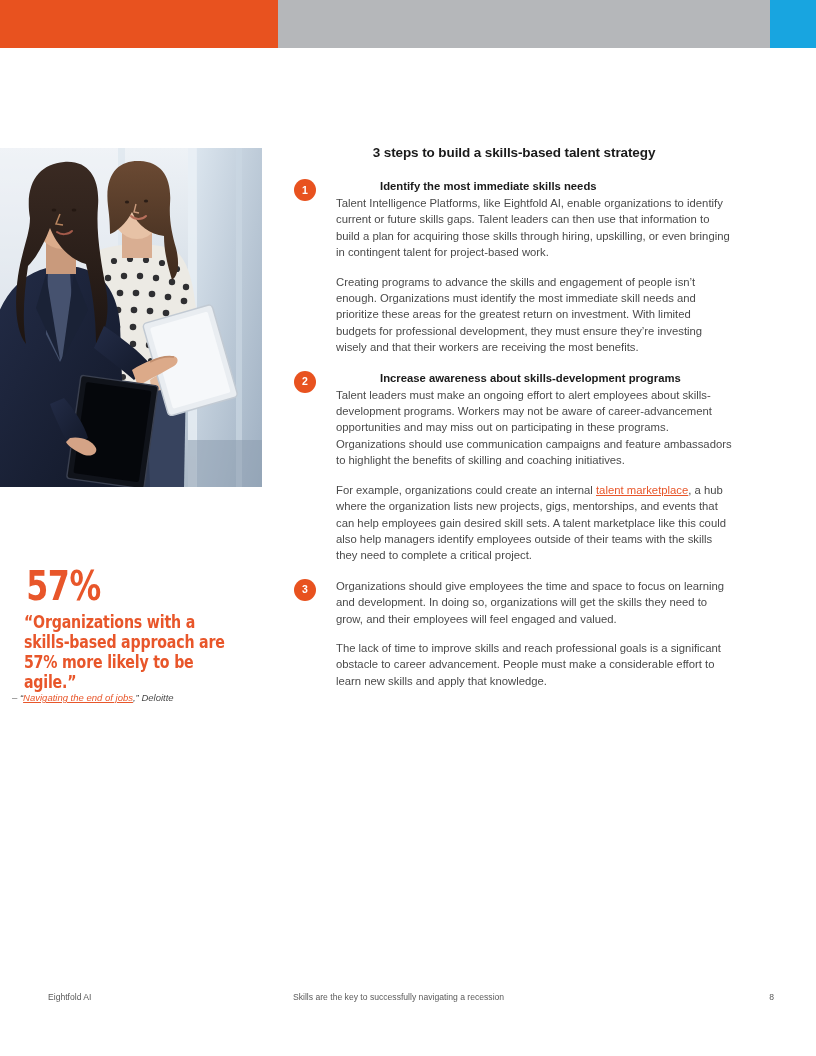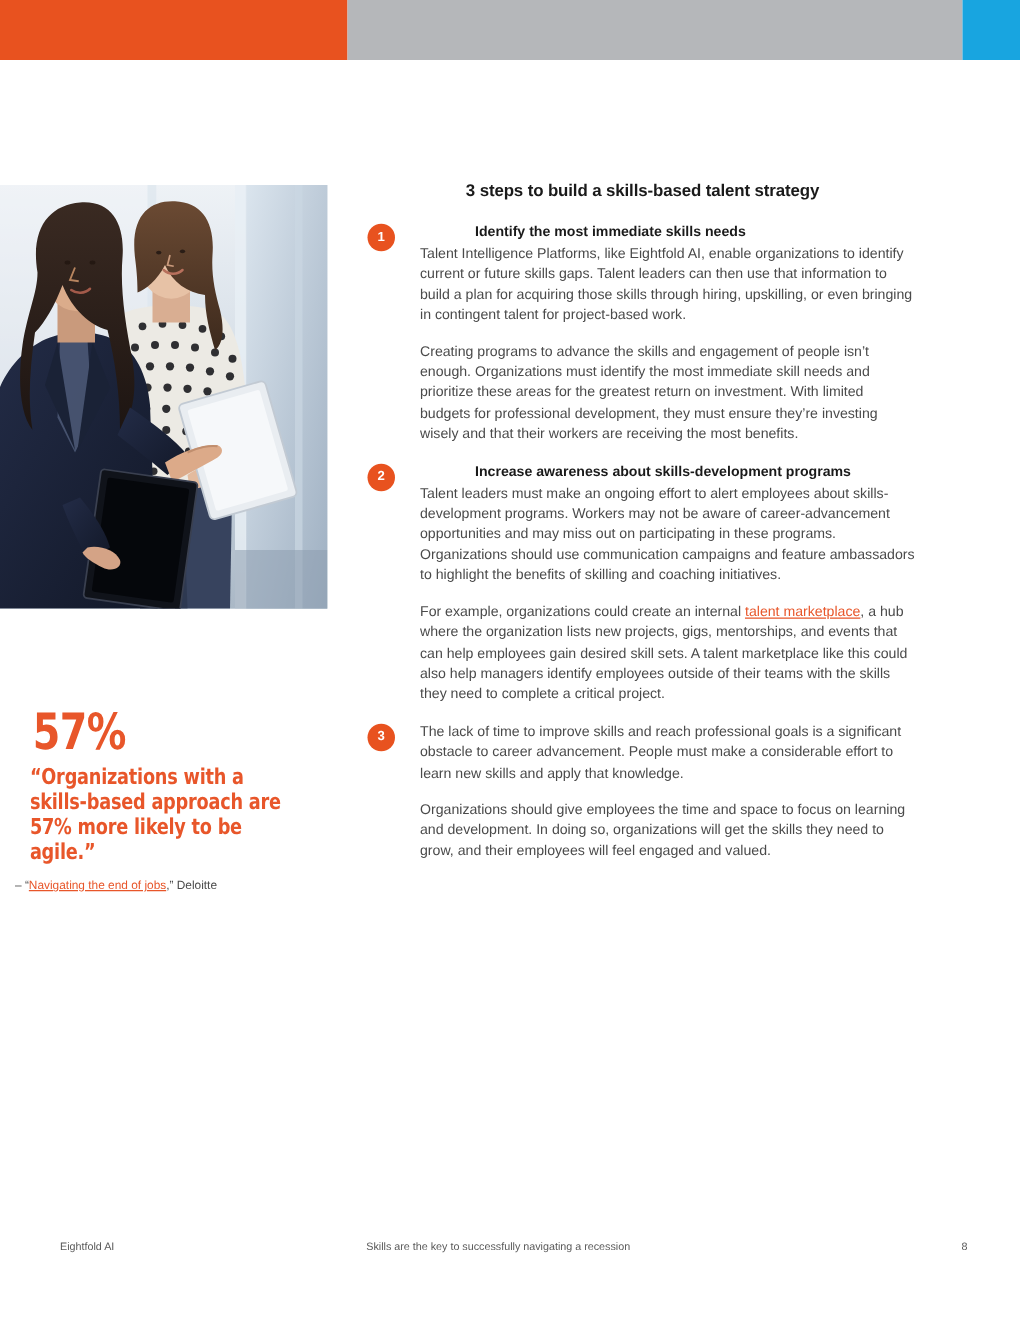--- a/index.html
+++ b/index.html
@@ -65,24 +65,24 @@
     font-family: "Liberation Sans Narrow", "DejaVu Sans Condensed", "Liberation Sans", sans-serif;
     font-weight: bold;
     font-size: 17.5px;
     line-height: 20px;
     color: #E8562A;
     margin-top: 5px;
     transform: scaleX(0.9);
     letter-spacing: -0.2px;
   }
   .stat-cite {
-    margin-top: 11px;
     font-size: 9.5px;
     line-height: 12px;
     color: #4a4a4a;
+    font-style: italic;
   }
   .stat-cite a {
     color: #E8562A;
     text-decoration: underline;
   }
 
   
   .right-col {
     position: absolute;
     left: 294px;
@@ -344,22 +344,22 @@
 
     <div class="step">
       <div class="step-badge">2</div>
       <div class="step-title">Increase awareness about skills-development programs</div>
       <p class="step-para">Talent leaders must make an ongoing effort to alert employees about skills-development programs. Workers may not be aware of career-advancement opportunities and may miss out on participating in these programs. Organizations should use communication campaigns and feature ambassadors to highlight the benefits of skilling and coaching initiatives.</p>
       <p class="step-para"><span>For example, organizations could create an internal </span><a href="#">talent marketplace</a><span>, a hub where the organization lists new projects, gigs, mentorships, and events that can help employees gain desired skill sets. A talent marketplace like this could also help managers identify employees outside of their teams with the skills they need to complete a critical project.</span></p>
     </div>
 
     <div class="step">
       <div class="step-badge">3</div>
+      <p class="step-para">Organizations should give employees the time and space to focus on learning and development. In doing so, organizations will get the skills they need to grow, and their employees will feel engaged and valued.</p>
       <p class="step-para">The lack of time to improve skills and reach professional goals is a significant obstacle to career advancement. People must make a considerable effort to learn new skills and apply that knowledge.</p>
-      <p class="step-para">Organizations should give employees the time and space to focus on learning and development. In doing so, organizations will get the skills they need to grow, and their employees will feel engaged and valued.</p>
     </div>
 
   </div>
 </div>
 
 <div class="footer">
   <div class="footer-left">Eightfold AI</div>
   <div class="footer-center">Skills are the key to successfully navigating a recession</div>
   <div class="footer-right">8</div>
 </div>

